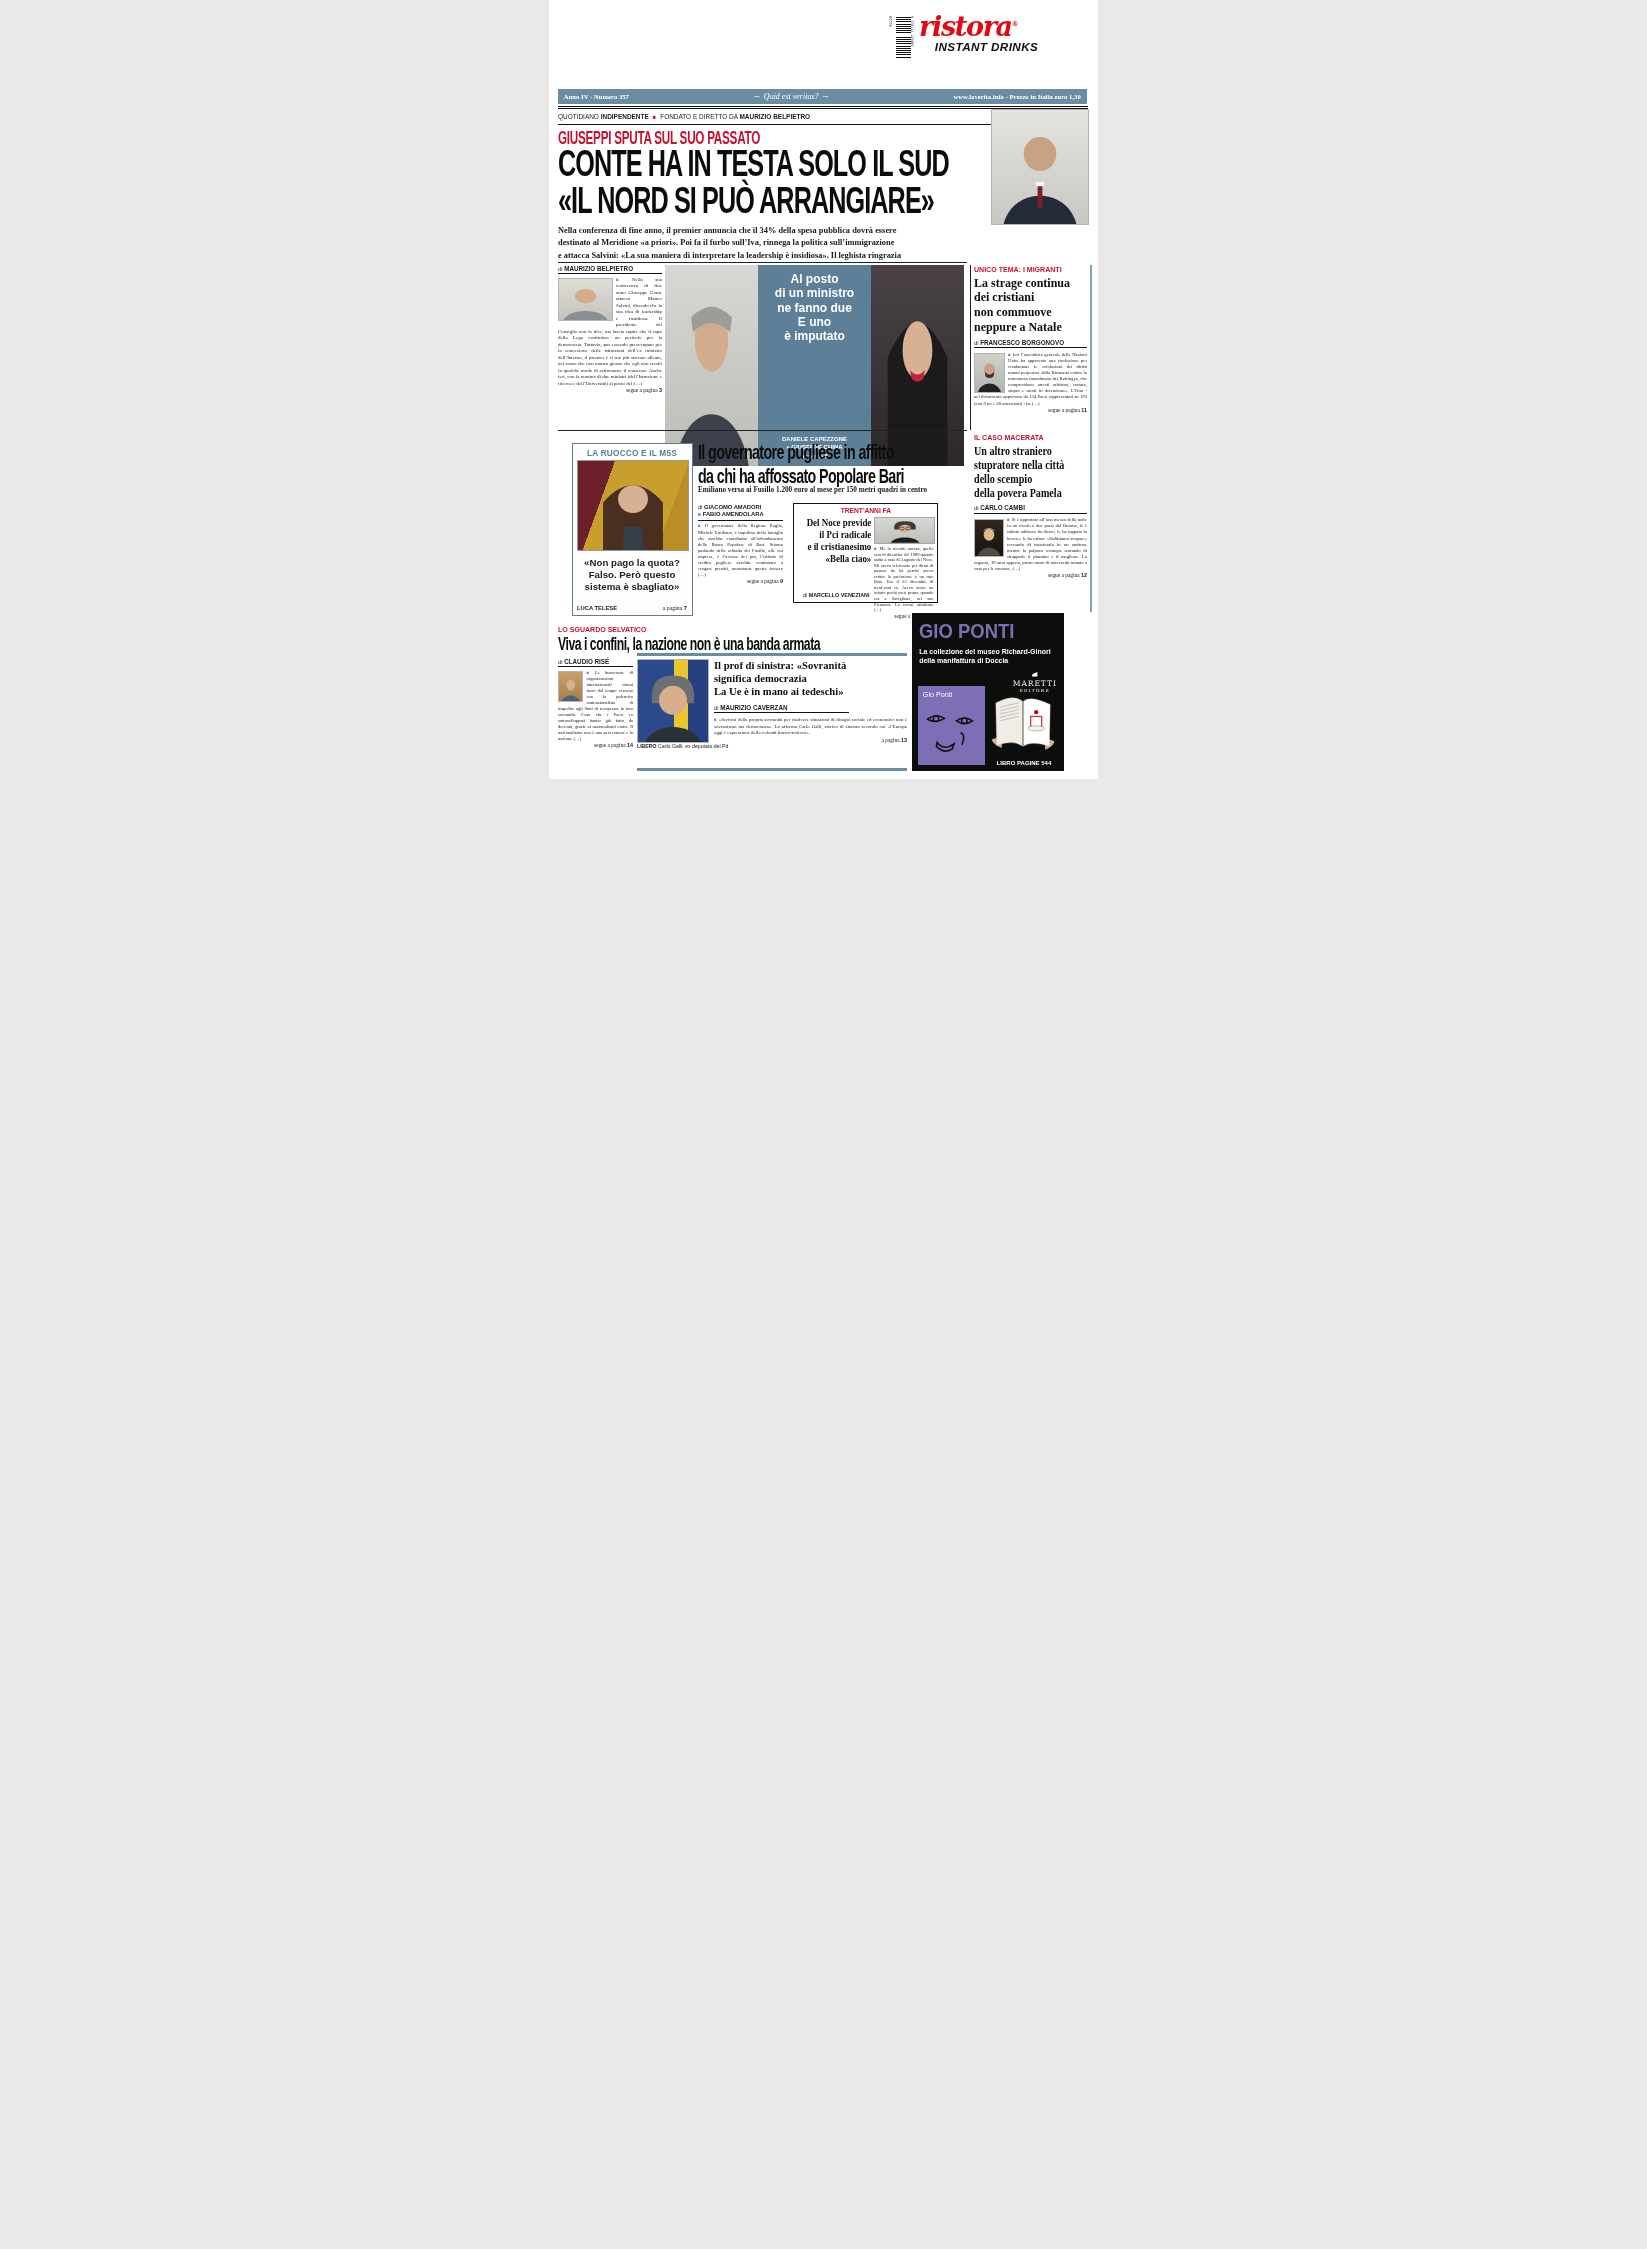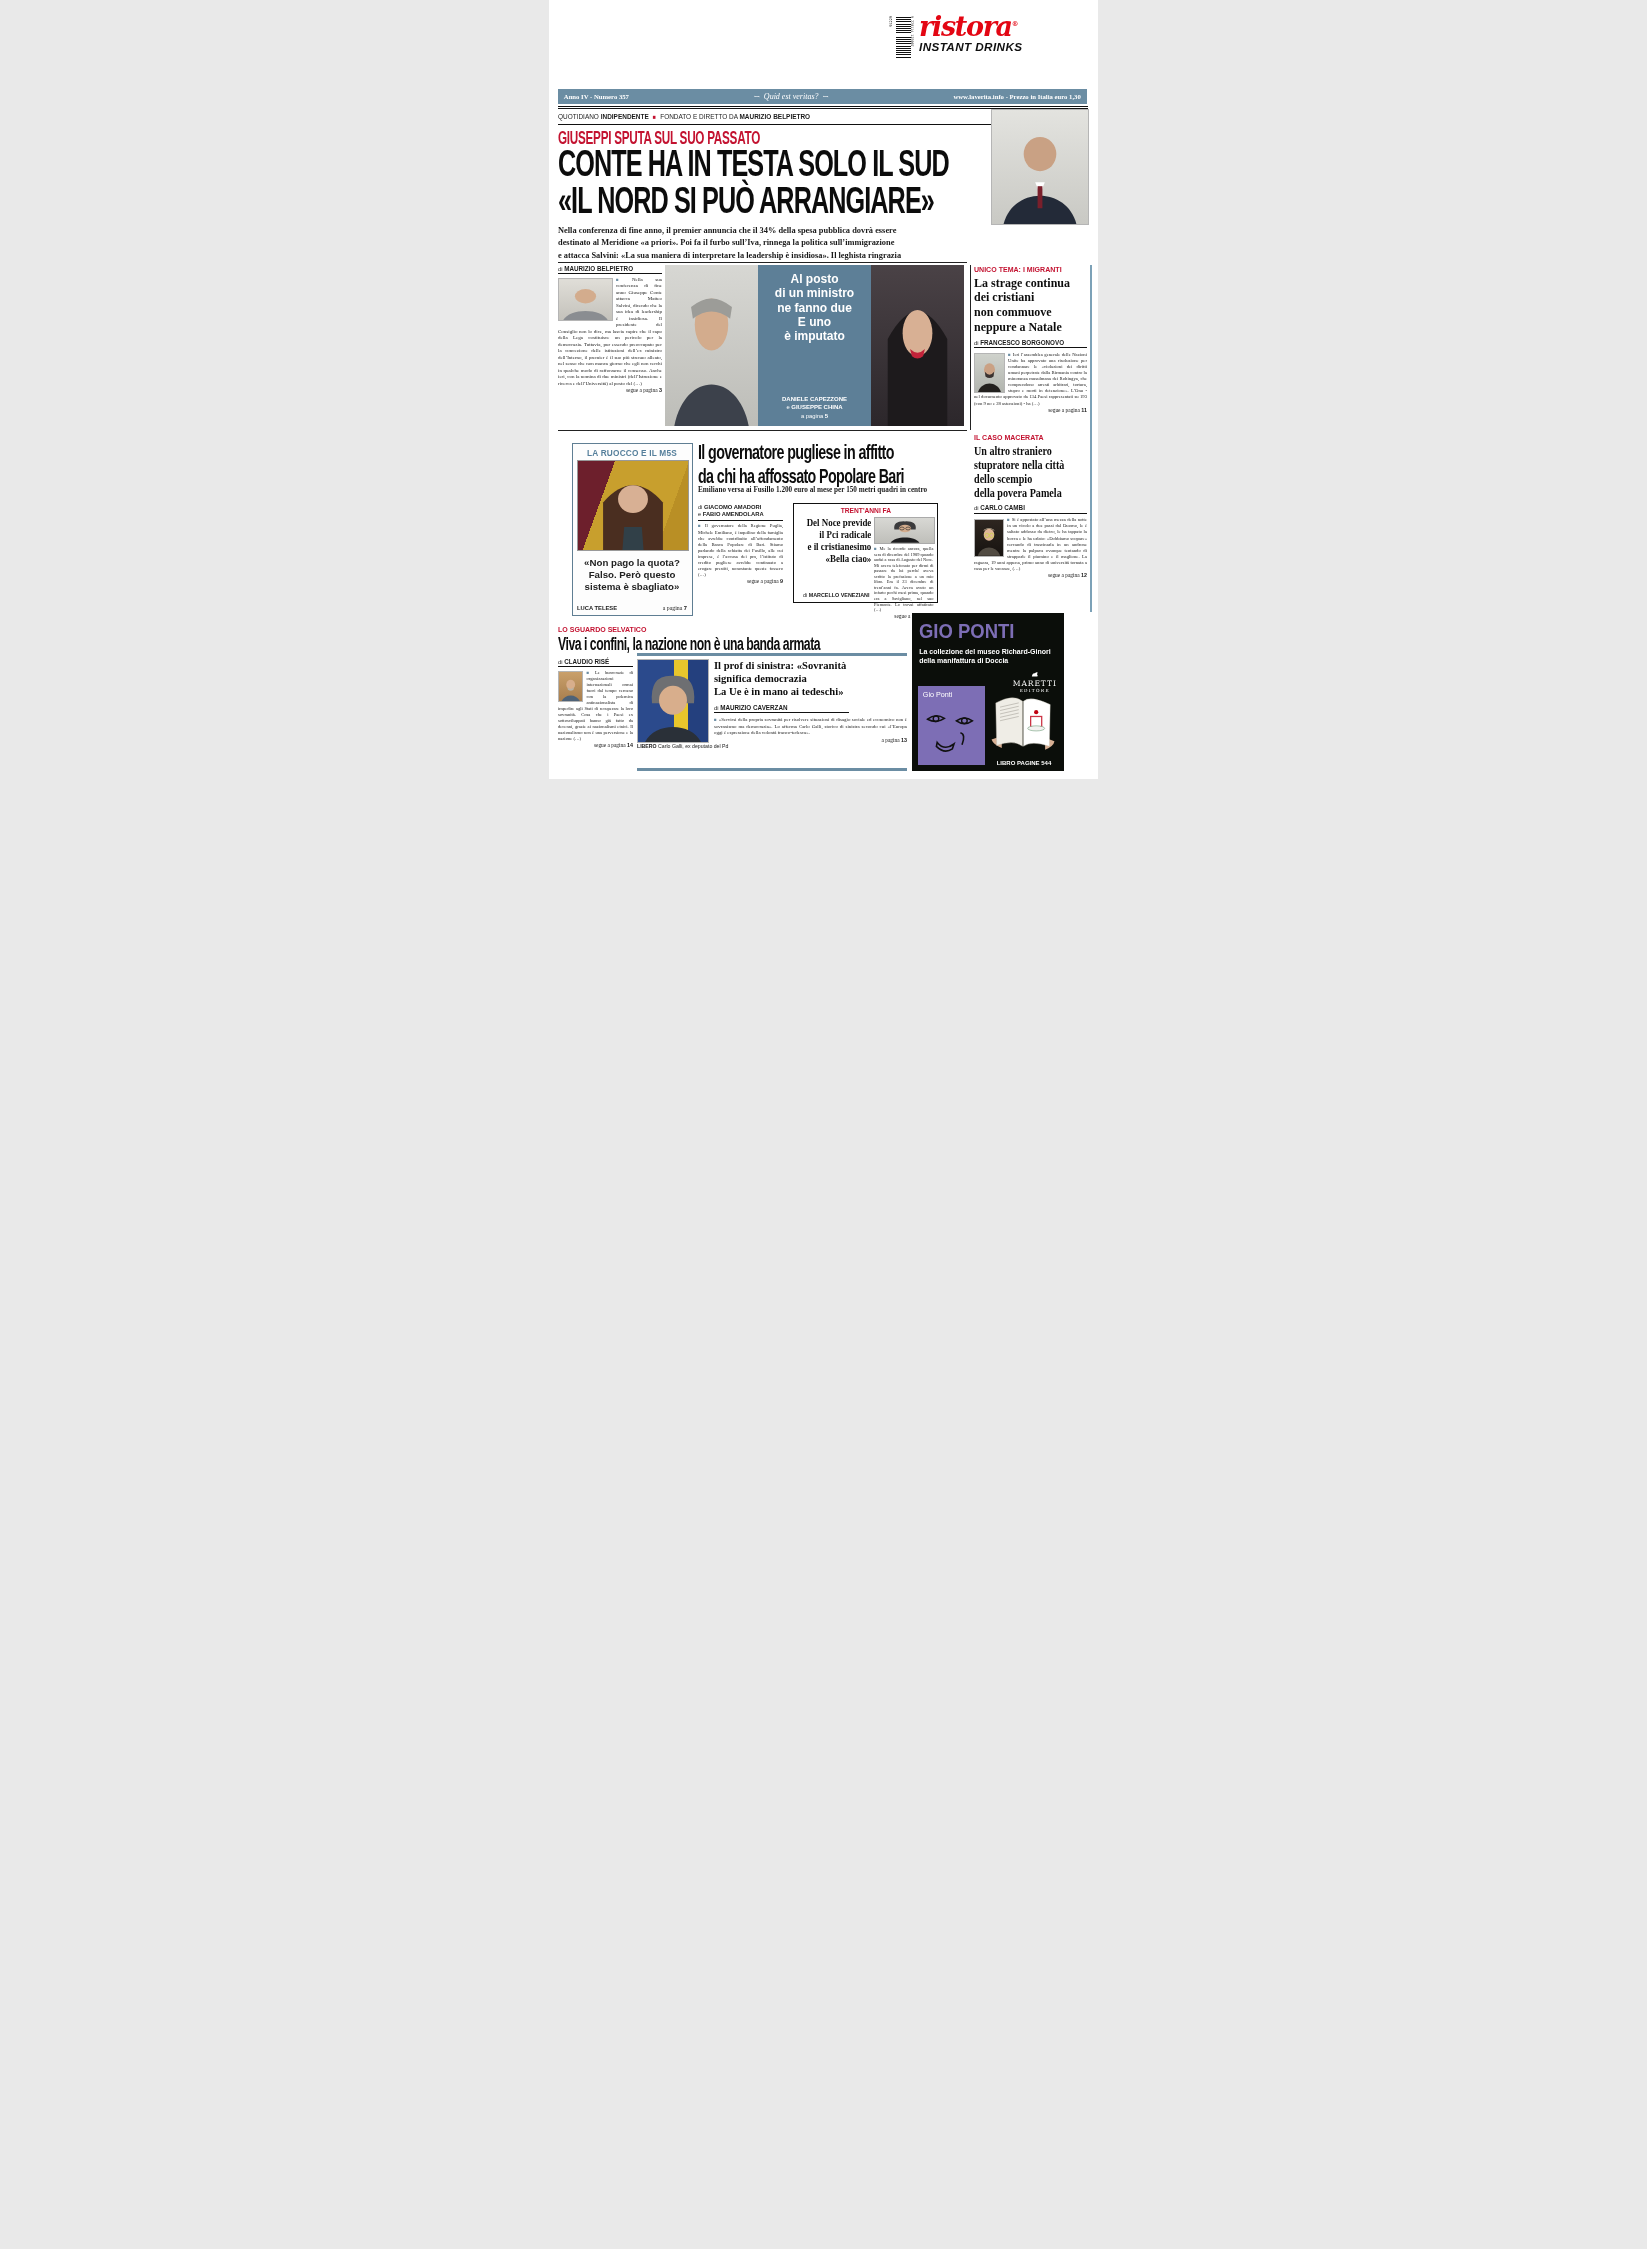--- a/index.html
+++ b/index.html
@@ -21,21 +21,21 @@
            repeating-linear-gradient(to bottom,#111 0 0.9px,#fff 0.9px 2.2px);border:0.4px solid #fff;}
   .bc-t{position:absolute;left:0;top:0;writing-mode:vertical-rl;transform:rotate(180deg);
         font-family:"DejaVu Sans Mono",monospace;font-size:3.6px;color:#111;}
   .bc-n{position:absolute;left:21px;top:0;writing-mode:vertical-rl;
         font-family:"DejaVu Sans Mono",monospace;font-size:3.4px;color:#111;}
   .ristora{left:370px;top:12.6px;width:135px;}
   .ristora .brand{font-family:"DejaVu Serif",serif;font-style:italic;font-weight:bold;
                   font-size:27px;color:#e30613;letter-spacing:-1.3px;line-height:1;}
   .ristora .reg{font-size:6.7px;vertical-align:super;}
   .ristora .tag{font-family:"Liberation Sans",sans-serif;font-style:italic;font-weight:bold;
-                font-size:11.7px;color:#101010;letter-spacing:0.4px;margin-top:0.9px;}
+                font-size:11.7px;color:#101010;letter-spacing:0.4px;margin-top:0.9px;text-align:center;}
   .topbar{left:8.5px;top:89px;width:517px;height:15.3px;background:#6b8da3;color:#fff;
           display:flex;align-items:center;justify-content:space-between;padding:0 6.3px;}
   .topbar .t1,.topbar .t3{font-weight:bold;font-size:6.7px;}
   .topbar .t2{font-style:italic;font-size:8px;}
   .tilde{font-style:normal;padding:0 3.6px;}
   .ln{background:#111;}
   .hrA{left:8.5px;top:106px;width:530px;height:0.9px;}
   .hrB{left:8.5px;top:108px;width:530px;height:0.4px;}
   .bystrip{left:8.5px;top:112px;width:530px;display:flex;justify-content:space-between;align-items:baseline;}
   .bystrip .lft{font-family:"Liberation Sans",sans-serif;font-size:7.6px;transform:scaleX(.85);
@@ -65,21 +65,21 @@
   
   .byline{font-family:"Liberation Sans",sans-serif;font-size:5.8px;border-bottom:0.9px solid #111;
           padding-bottom:1.3px;}
   .byline .nm{font-weight:bold;font-size:6.3px;}
   .body{font-size:5px;line-height:1.3;}
   .mk{color:#6b8da3;font-size:4.5px;padding-right:1.8px;}
   .segue{text-align:right;font-size:5.4px;}
   .col-belpietro{left:9px;top:265px;width:104px;}
   .col-belpietro .body{margin-top:2.7px;}
 
-  .promo{left:116px;top:265px;width:299px;height:161px;display:flex;}
+  .promo{left:116px;top:265px;width:299px;height:201px;display:flex;}
   .promo-ph{position:relative;width:93px;overflow:hidden;}
   .promo-ph svg{position:absolute;bottom:0;left:0;width:100%;height:90%;}
   .pp-l{background:linear-gradient(#d7d7d3,#bdbdb8);}
   .pp-r{background:linear-gradient(#4a4246,#2c272b);}
   .promo-c{position:relative;width:113px;background:#5d7f97;color:#fff;text-align:center;}
   .promo-title{font-family:"Liberation Sans",sans-serif;font-weight:bold;font-size:12px;
                line-height:1.18;padding-top:7.2px;}
   .promo-auth{position:absolute;bottom:5.4px;width:100%;font-family:"Liberation Sans",sans-serif;
               font-size:5.8px;line-height:1.35;}
   .promo-auth .bb{font-weight:bold;font-size:6px;}

